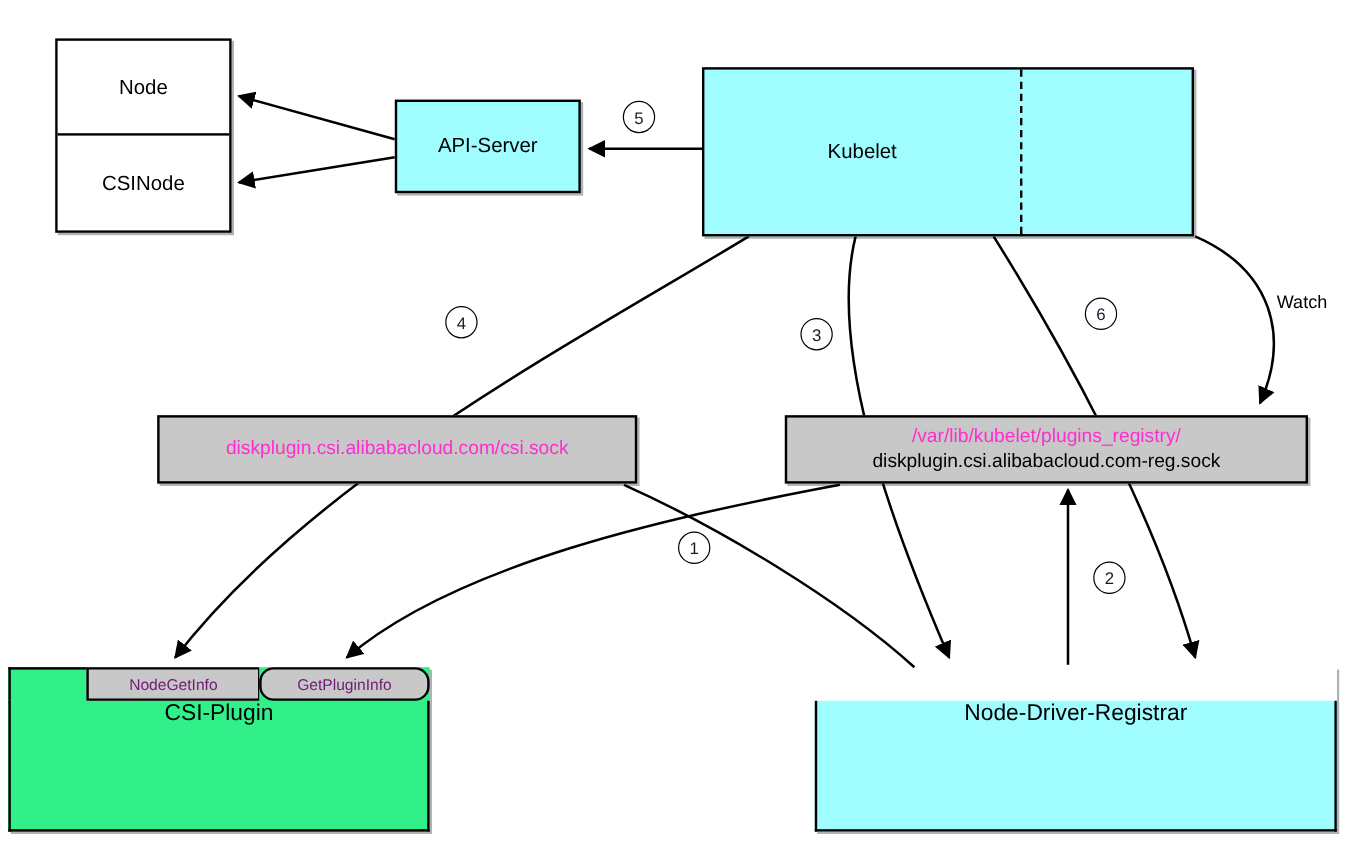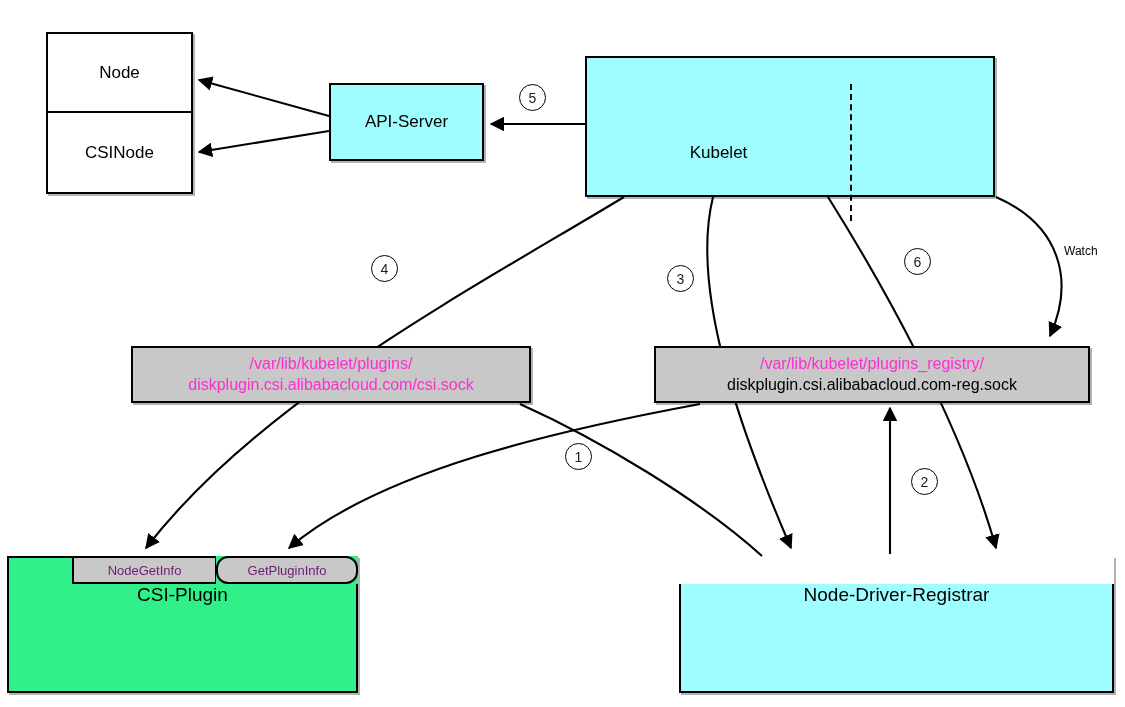--- a/index.html
+++ b/index.html
@@ -71,21 +71,21 @@
     background: #9ffcff;
   }
   #kubelet-box .pane {
     height: 100%;
     display: flex;
     align-items: center;
     justify-content: center;
     font-size: 17px;
     box-sizing: border-box;
   }
-  #kubelet-box .pane.left  { width: 265px; border-right: 2px dashed #000; margin-top: 26px; }
+  #kubelet-box .pane.left  { width: 265px; border-right: 2px dashed #000; }
   #kubelet-box .pane.right { width: 143px; }
 
   
   .sock-box {
     position: absolute;
     box-sizing: border-box;
     border: 2px solid #000;
     background: #c8c8c8;
     display: flex;
     flex-direction: column;
@@ -169,21 +169,21 @@
     display: flex;
     align-items: center;
     justify-content: center;
     font-size: 14px;
     color: #1a1a2e;
     box-sizing: border-box;
   }
 
   .edge-label {
     position: absolute;
-    font-size: 12px;
+    font-size: 15px;
     color: #000;
     white-space: nowrap;
   }
 </style>
 </head>
 <body>
 
 <div id="canvas">
 
   <svg id="edges" viewBox="0 0 1125 707" xmlns="http://www.w3.org/2000/svg">
@@ -226,21 +226,20 @@
     <span>API-Server</span>
   </div>
 
   <div id="kubelet-box" class="node shadow" style="display:flex;align-items:stretch;justify-content:flex-start;">
     <div class="pane left">
       <span>Kubelet</span>
     </div>
   </div>
 
   <div id="sock-left" class="sock-box shadow">
-    <div class="l1 magenta">/var/lib/kubelet/plugins/</div>
     <div class="l2 magenta">diskplugin.csi.alibabacloud.com/csi.sock</div>
   </div>
 
   <div id="sock-right" class="sock-box shadow">
     <div class="l1 magenta">/var/lib/kubelet/plugins_registry/</div>
     <div class="l2 blackish">diskplugin.csi.alibabacloud.com-reg.sock</div>
   </div>
 
   <div id="csi-plugin" class="plugin-box shadow">
     <div class="green-notch"></div>

